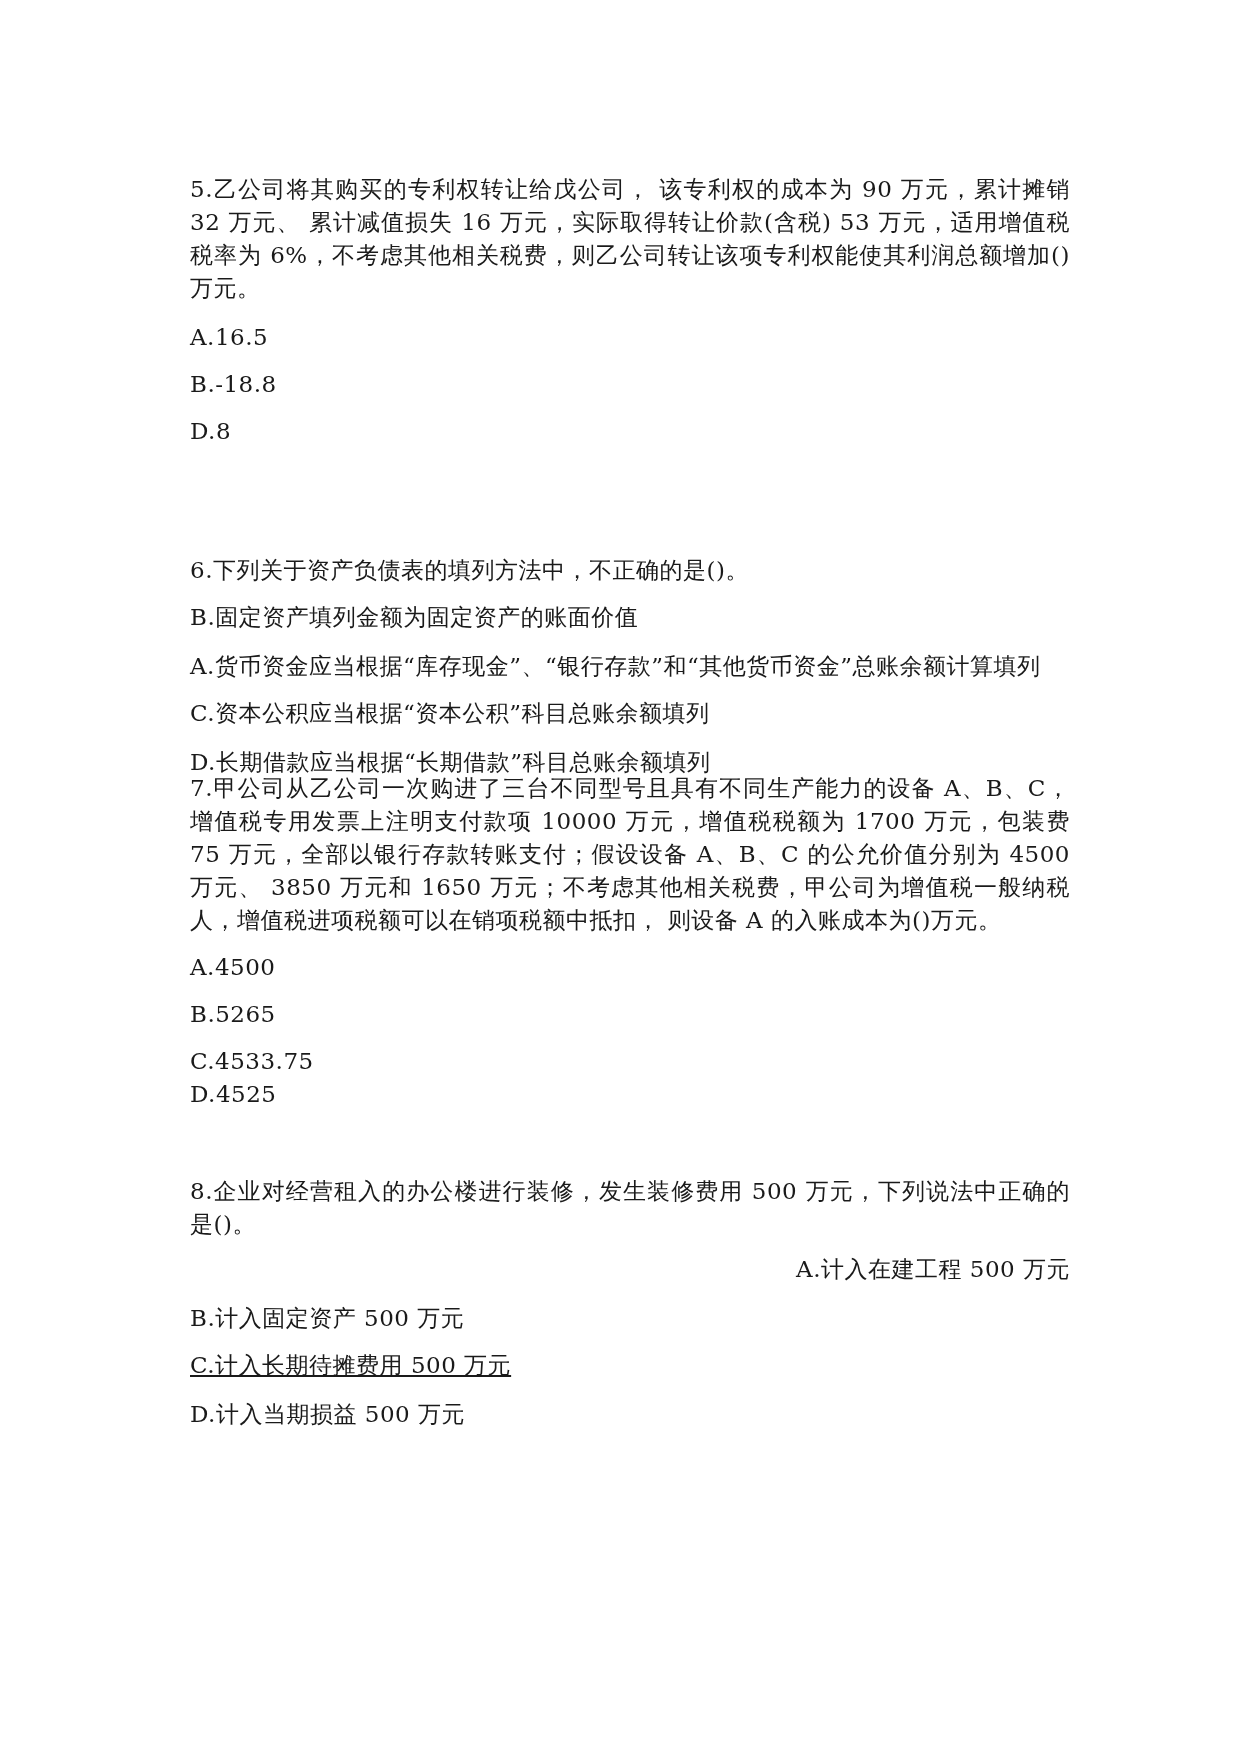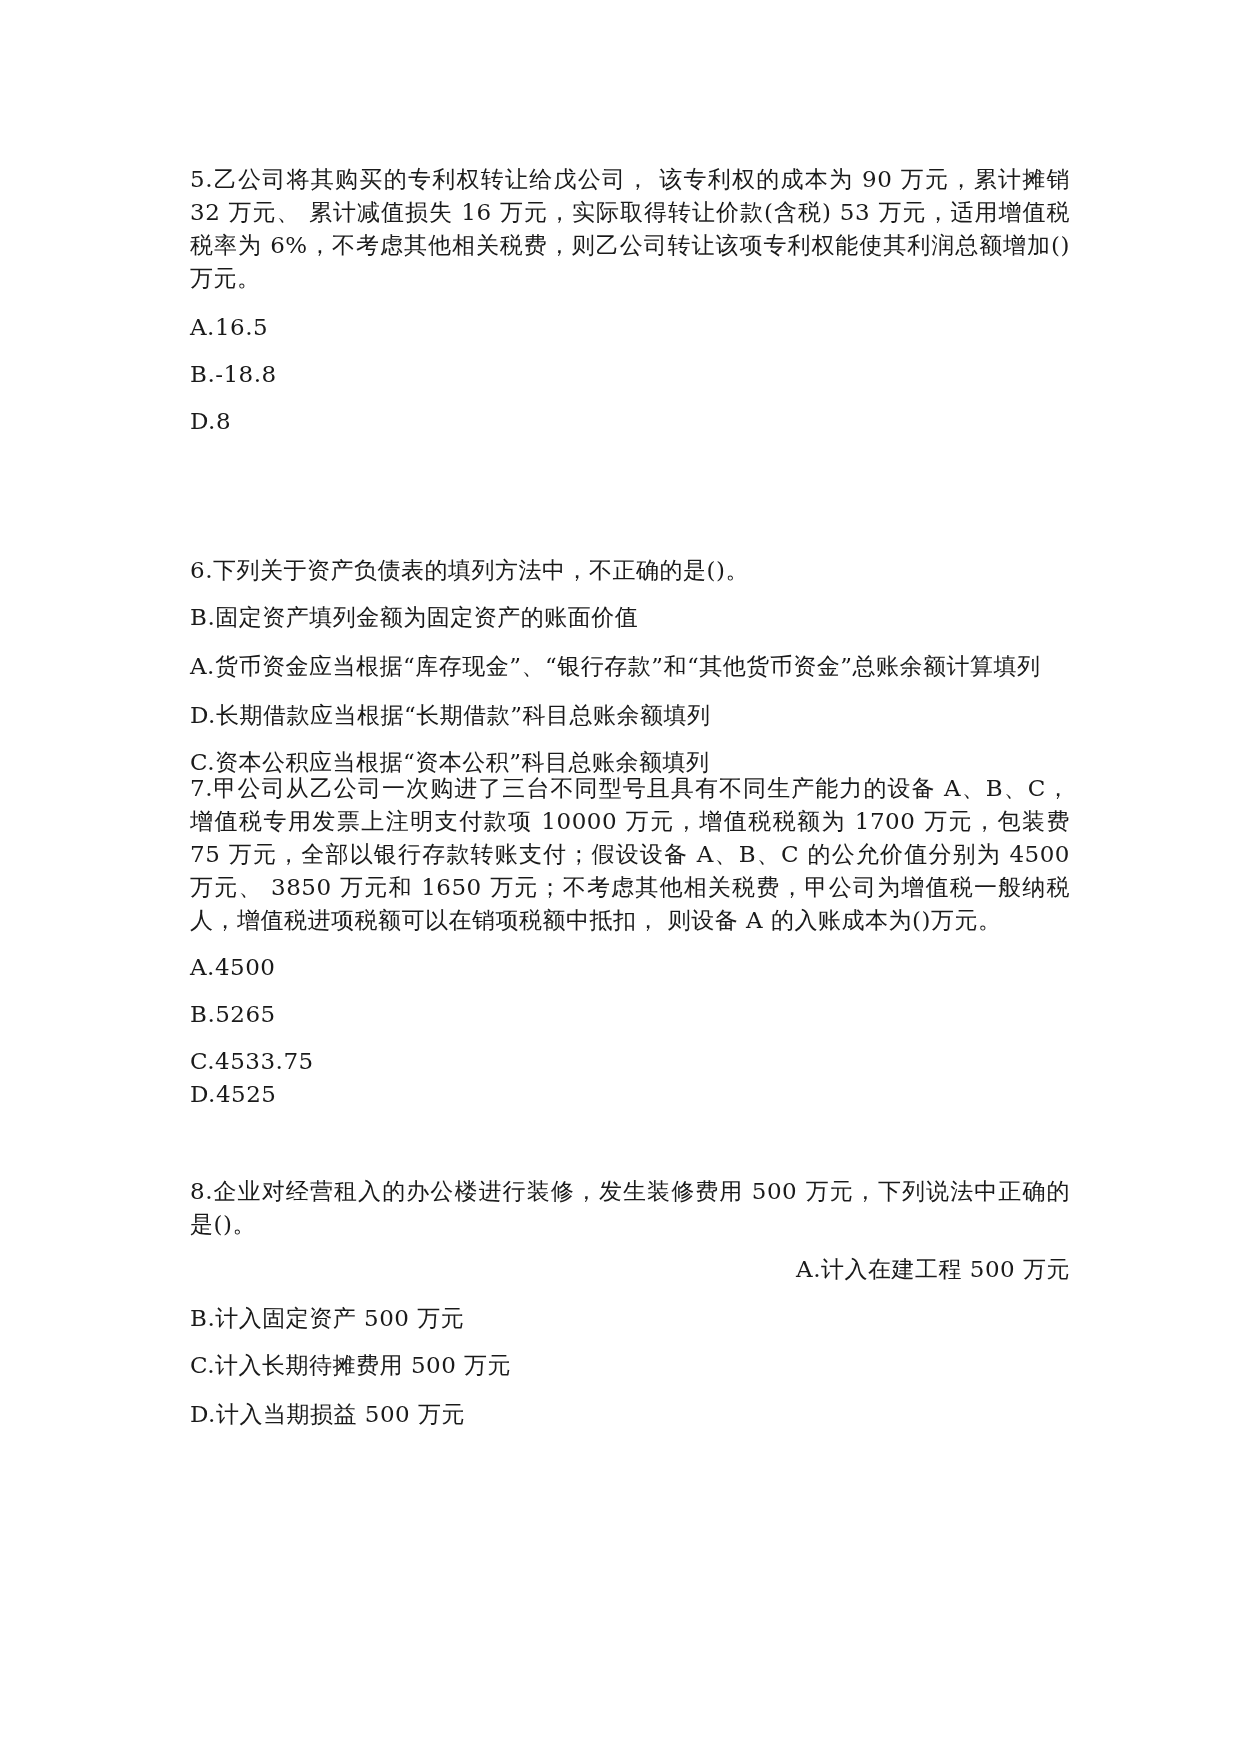--- a/index.html
+++ b/index.html
@@ -7,44 +7,44 @@
          font-family: "DejaVu Serif", "Liberation Serif", serif; color: #1a1a1a; }
   .page { position: absolute; left: 190px; top: 157px; width: 880px; }
   .q-stem { font-size: 23px; line-height: 33px; letter-spacing: 0.5px; margin: 0; text-align: justify; }
   .opt { font-size: 23px; line-height: 33px; letter-spacing: 0.5px; margin: 0; }
 </style>
 </head>
 <body>
 
 <div class="page">
 
-  <div style="position:absolute; top:6px; width:880px;">
+  <div style="position:absolute; top:16px; width:880px;">
     <p class="q-stem">5.乙公司将其购买的专利权转让给戊公司， 该专利权的成本为 90 万元，累计摊销 32 万元、 累计减值损失 16 万元，实际取得转让价款(含税) 53 万元，适用增值税税率为 6%，不考虑其他相关税费，则乙公司转让该项专利权能使其利润总额增加()万元。</p>
     <p class="opt" style="margin-top:16px;">A.16.5</p>
     <p class="opt" style="margin-top:14px;">B.-18.8</p>
     <p class="opt" style="margin-top:14px;">D.8</p>
   </div>
 
   <div style="position:absolute; top:397px; width:880px;">
     <p class="q-stem">6.下列关于资产负债表的填列方法中，不正确的是()。</p>
     <p class="opt" style="margin-top:14px;">B.固定资产填列金额为固定资产的账面价值</p>
     <p class="opt" style="margin-top:16px;">A.货币资金应当根据“库存现金”、“银行存款”和“其他货币资金”总账余额计算填列</p>
+    <p class="opt" style="margin-top:14px;">C.资本公积应当根据“资本公积”科目总账余额填列</p>
     <p class="opt" style="margin-top:16px;">D.长期借款应当根据“长期借款”科目总账余额填列</p>
-    <p class="opt" style="margin-top:14px;">C.资本公积应当根据“资本公积”科目总账余额填列</p>
   </div>
 
   <div style="position:absolute; top:615px; width:880px;">
     <p class="q-stem">7.甲公司从乙公司一次购进了三台不同型号且具有不同生产能力的设备 A、B、C，增值税专用发票上注明支付款项 10000 万元，增值税税额为 1700 万元，包装费 75 万元，全部以银行存款转账支付；假设设备 A、B、C 的公允价值分别为 4500 万元、 3850 万元和 1650 万元；不考虑其他相关税费，甲公司为增值税一般纳税人，增值税进项税额可以在销项税额中抵扣， 则设备 A 的入账成本为()万元。</p>
     <p class="opt" style="margin-top:14px;">A.4500</p>
     <p class="opt" style="margin-top:14px;">B.5265</p>
     <p class="opt" style="margin-top:14px;">C.4533.75</p>
     <p class="opt" style="">D.4525</p>
   </div>
 
   <div style="position:absolute; top:1018px; width:880px;">
     <p class="q-stem">8.企业对经营租入的办公楼进行装修，发生装修费用 500 万元，下列说法中正确的是()。</p>
     <p class="opt" style="margin-top:12px;text-align:right;">A.计入在建工程 500 万元</p>
     <p class="opt" style="margin-top:16px;">B.计入固定资产 500 万元</p>
-    <p class="opt" style="margin-top:14px;">C.计入长期待摊费用 500 万元</p>
+    <p class="opt" style="margin-top:14px;text-decoration:underline;">C.计入长期待摊费用 500 万元</p>
     <p class="opt" style="margin-top:16px;">D.计入当期损益 500 万元</p>
   </div>
 
 </div>
 
 </body></html>

